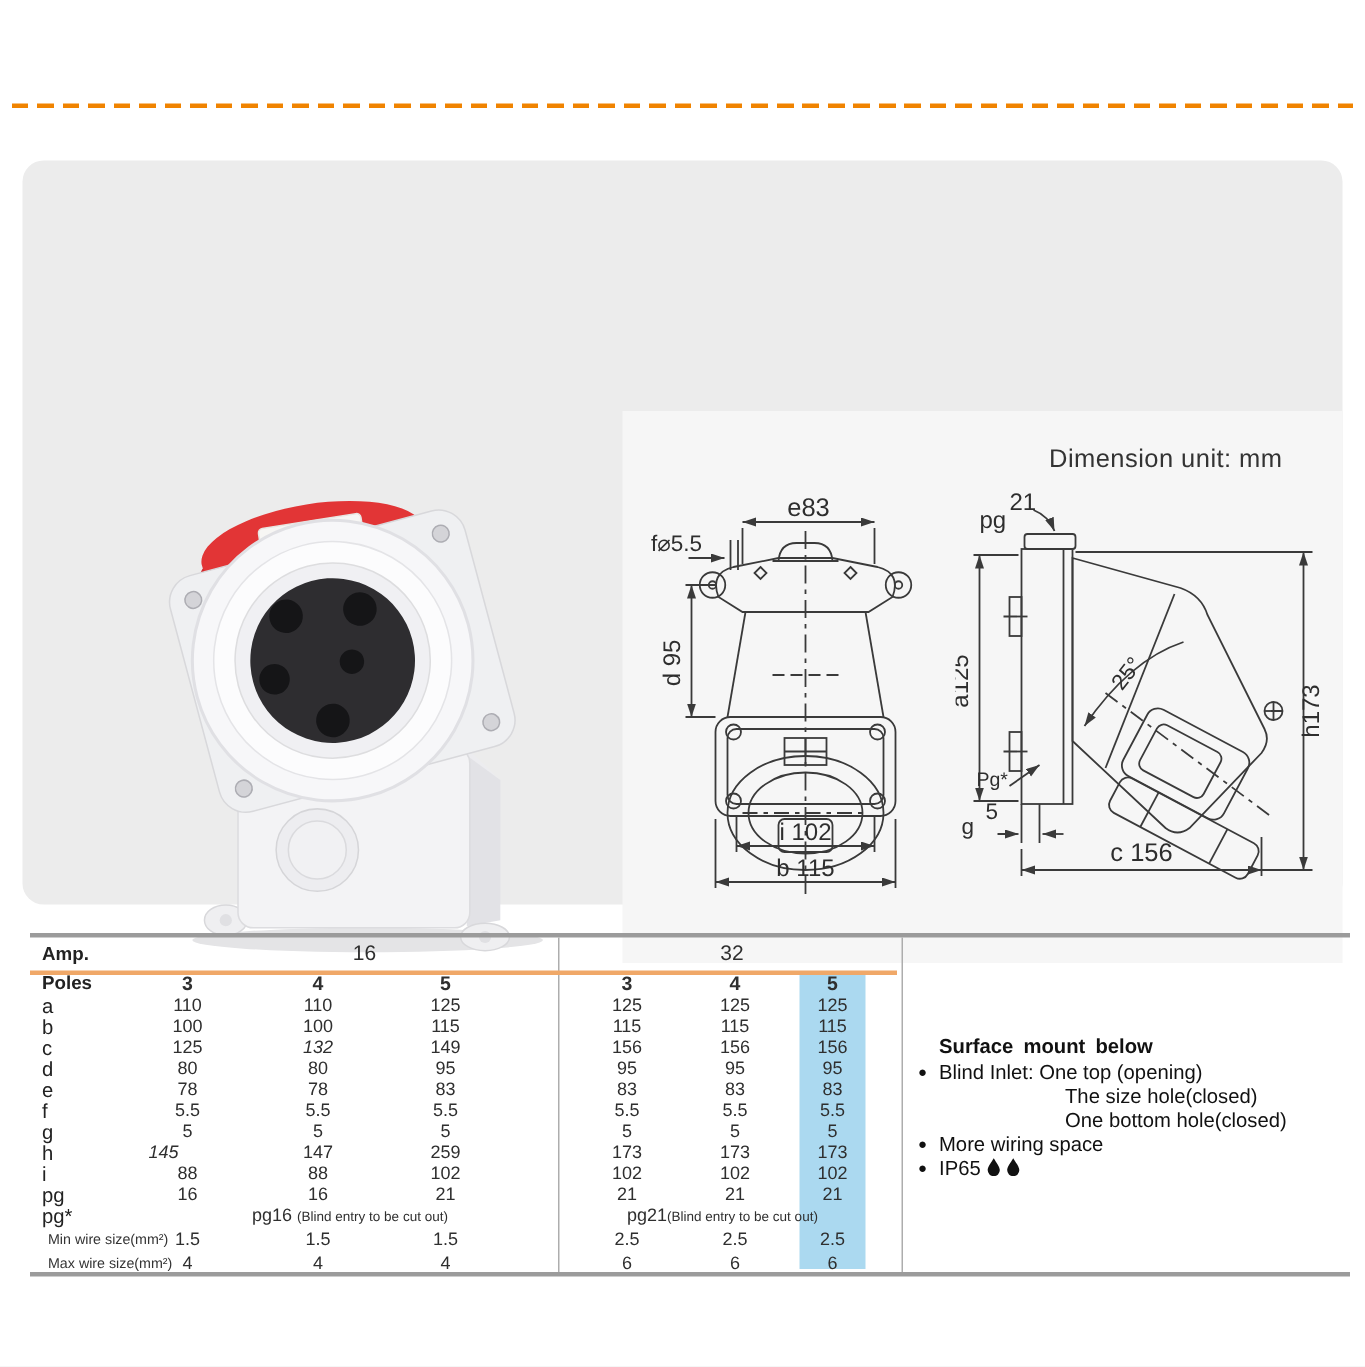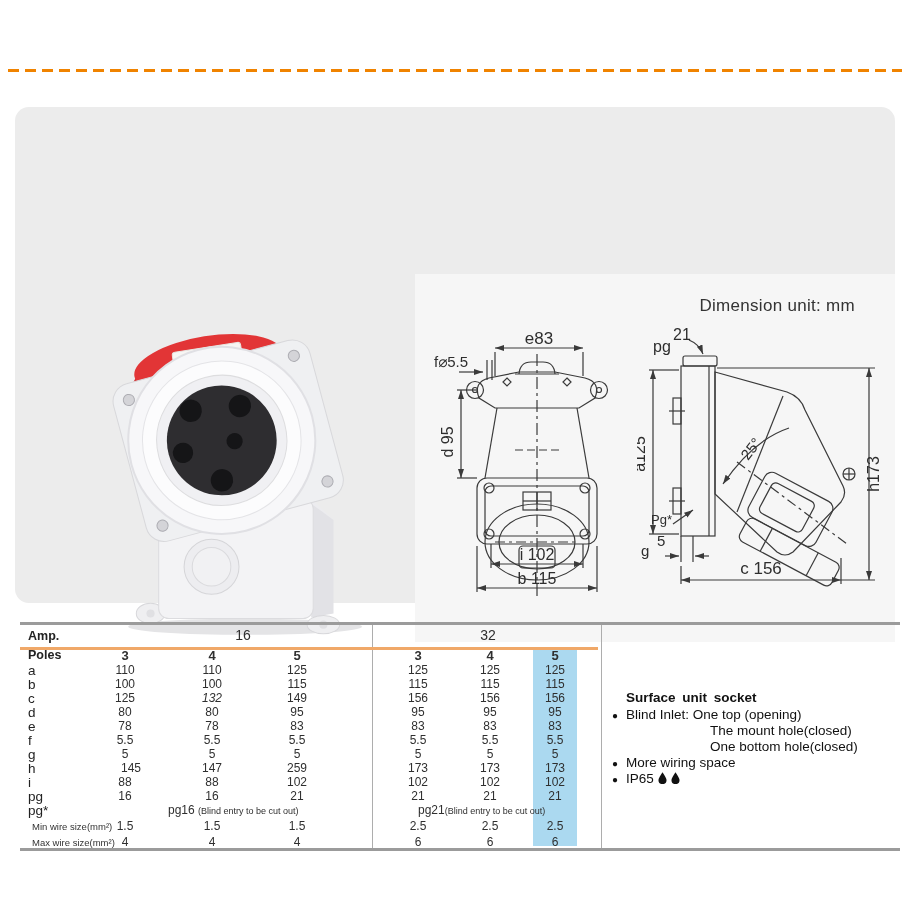--- a/index.html
+++ b/index.html
@@ -321,21 +321,21 @@
         <span class="rlabel">g</span>
         <span class="cell" style="left: 73px;">5</span>
         <span class="cell" style="left: 160px;">5</span>
         <span class="cell" style="left: 245px;">5</span>
         <span class="cell" style="left: 366px;">5</span>
         <span class="cell" style="left: 438px;">5</span>
         <span class="cell" style="left: 503px;">5</span>
       </div>
       <div class="trow" style="top: 139px;">
         <span class="rlabel">h</span>
-        <span class="cell" style="left: 79px;">145</span>
+        <span class="cell" style="left: 57px; font-style: italic;">145</span>
         <span class="cell" style="left: 160px;">147</span>
         <span class="cell" style="left: 245px;">259</span>
         <span class="cell" style="left: 366px;">173</span>
         <span class="cell" style="left: 438px;">173</span>
         <span class="cell" style="left: 503px;">173</span>
       </div>
       <div class="trow" style="top: 153px;">
         <span class="rlabel">i</span>
         <span class="cell" style="left: 73px;">88</span>
         <span class="cell" style="left: 160px;">88</span>
@@ -367,23 +367,23 @@
         <span class="cell" style="left: 73px;">4</span>
         <span class="cell" style="left: 160px;">4</span>
         <span class="cell" style="left: 245px;">4</span>
         <span class="cell" style="left: 366px;">6</span>
         <span class="cell" style="left: 438px;">6</span>
         <span class="cell" style="left: 503px;">6</span>
       </div>
     </div>
 
   <div class="notes">
-    <div class="heading">Surface unit socket</div>
+    <div class="heading">Surface mount below</div>
   <div class="note-line"><span class="blt">●</span><span>Blind Inlet: One top (opening)</span></div>
-      <div class="note-line indent"><span>The mount hole(closed)</span></div>
+      <div class="note-line indent"><span>The size hole(closed)</span></div>
       <div class="note-line indent"><span>One bottom hole(closed)</span></div>
       <div class="note-line"><span class="blt">●</span><span>More wiring space</span></div>
       <div class="note-line"><span class="blt">●</span><span>IP65</span><svg class="drop" width="9" height="12" viewBox="0 0 10 13">
           <path d="M5,0 C6.8,3 9.5,6.5 9.5,8.8 A4.5,4.5 0 1 1 0.5,8.8 C0.5,6.5 3.2,3 5,0 Z" fill="#111"></path>
         </svg><svg class="drop" width="9" height="12" viewBox="0 0 10 13">
           <path d="M5,0 C6.8,3 9.5,6.5 9.5,8.8 A4.5,4.5 0 1 1 0.5,8.8 C0.5,6.5 3.2,3 5,0 Z" fill="#111"></path>
         </svg></div>
     </div>
 
 </div>

